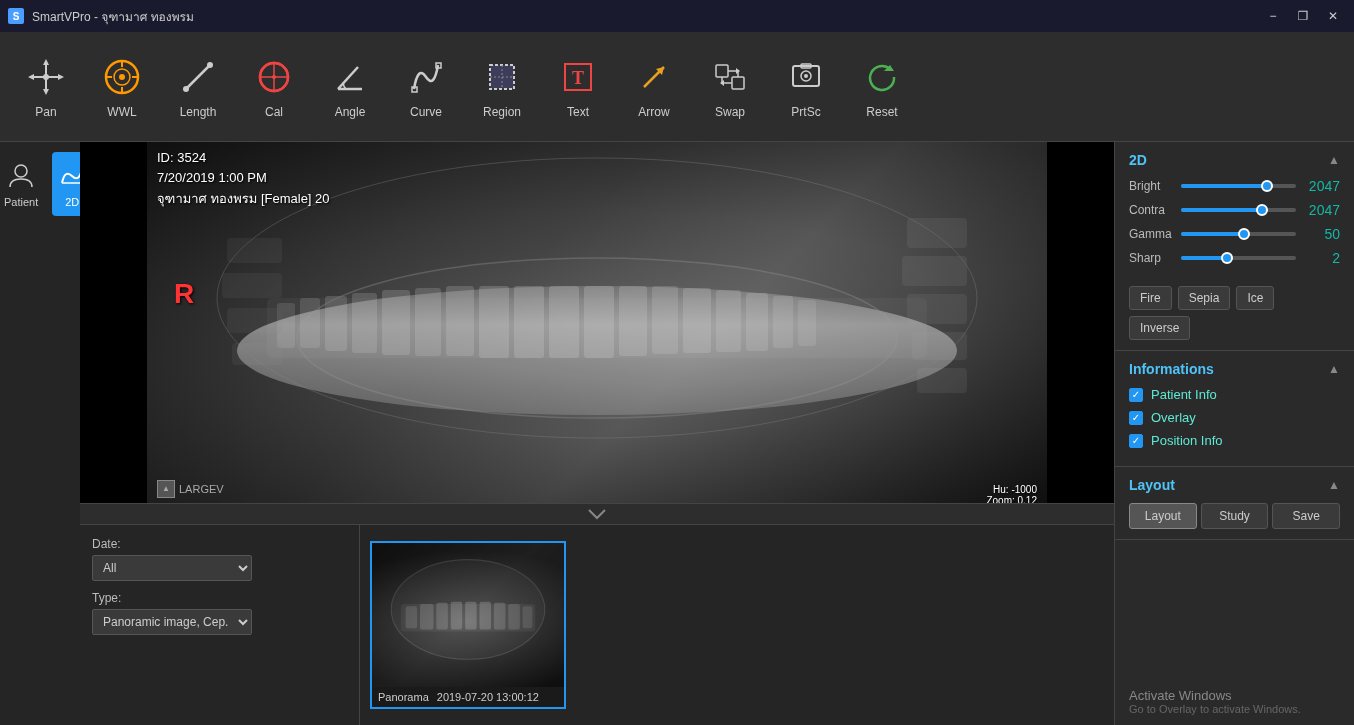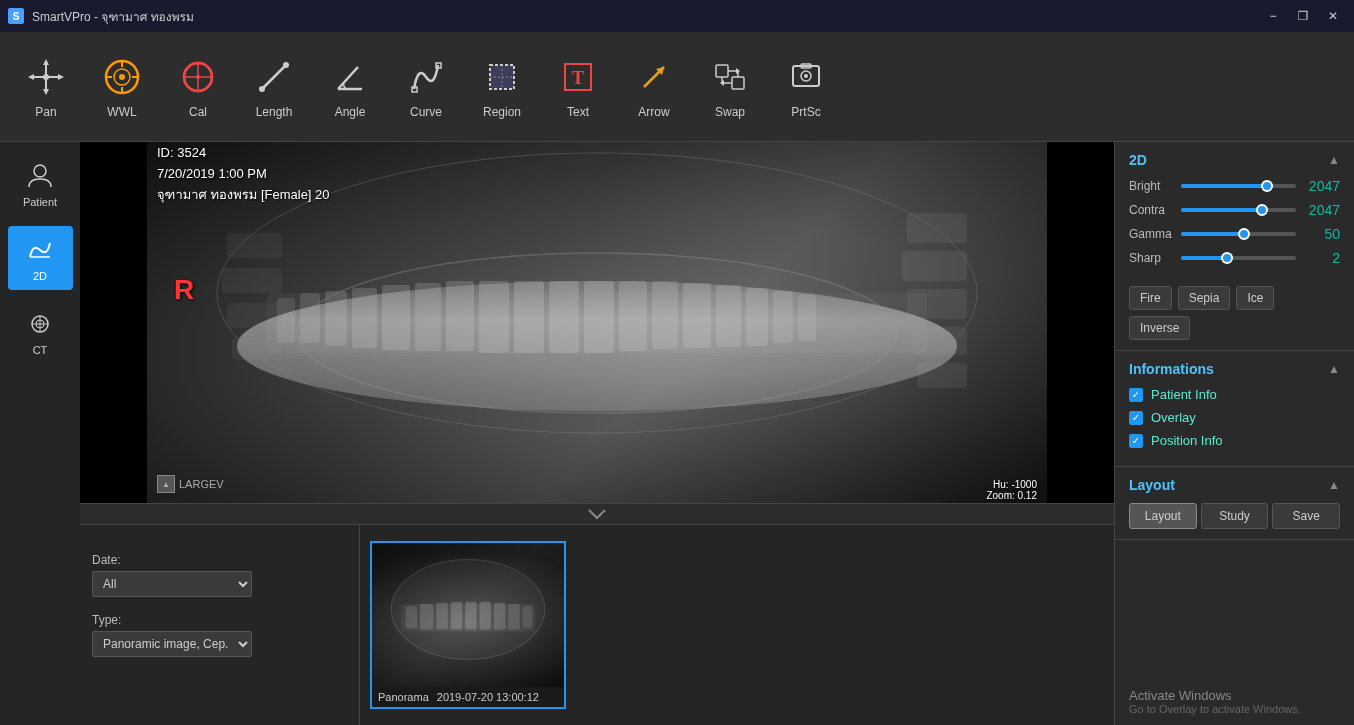--- a/index.html
+++ b/index.html
@@ -100,23 +100,23 @@
       display: flex;
       flex: 1;
       overflow: hidden;
     }
 
     
     .left-sidebar {
       width: 80px;
       background: #252525;
       display: flex;
-      flex-direction: column;
-      align-items: center;
-      padding: 10px 8px;
+      flex-direction: row;
+      align-items: flex-start;
+      padding: 10px 0;
       gap: 10px;
       flex-shrink: 0;
     }
     .sidebar-item {
       width: 65px;
       display: flex;
       flex-direction: column;
       align-items: center;
       gap: 4px;
       cursor: pointer;
@@ -153,21 +153,21 @@
       flex: 1;
       background: #111;
       position: relative;
       overflow: hidden;
     }
     .xray-image {
       width: 100%;
       height: 100%;
       background: #000;
       display: flex;
-      align-items: flex-end;
+      align-items: center;
       justify-content: center;
       position: relative;
     }
     .xray-canvas {
       width: 900px;
       height: 370px;
       background: linear-gradient(135deg, #1a1a1a 0%, #2a2a2a 20%, #3a3a3a 40%, #555 60%, #3a3a3a 80%, #1a1a1a 100%);
       position: relative;
       overflow: hidden;
     }
@@ -261,21 +261,20 @@
       flex-shrink: 0;
       border-right: 1px solid #444;
     }
     .filter-row {
       margin-bottom: 10px;
     }
     .filter-label {
       font-size: 12px;
       color: #bbb;
       margin-bottom: 4px;
-      margin-top: 16px;
     }
     .filter-select {
       width: 160px;
       background: #3a3a3a;
       border: 1px solid #555;
       color: #ccc;
       padding: 4px 6px;
       font-size: 12px;
       border-radius: 2px;
     }
@@ -525,39 +524,39 @@
         <line x1="4" y1="20" x2="10" y2="20" stroke="#f90" stroke-width="2"></line>
         <line x1="30" y1="20" x2="36" y2="20" stroke="#f90" stroke-width="2"></line>
       </svg>
     </div>
     <span class="tool-label">WWL</span>
   </div>
 
   <div class="tool-item">
     <div class="tool-icon">
       <svg width="40" height="40" viewBox="0 0 40 40">
+        <line x1="8" y1="32" x2="32" y2="8" stroke="#ccc" stroke-width="2.5"></line>
+        <circle cx="8" cy="32" r="3" fill="#ccc"></circle>
+        <circle cx="32" cy="8" r="3" fill="#ccc"></circle>
+      </svg>
+    </div>
+    <span class="tool-label">Length</span>
+  </div>
+
+  <div class="tool-item">
+    <div class="tool-icon">
+      <svg width="40" height="40" viewBox="0 0 40 40">
         <circle cx="20" cy="20" r="14" stroke="#e44" stroke-width="2.5" fill="none"></circle>
         <circle cx="20" cy="20" r="2" fill="#e44"></circle>
         <line x1="20" y1="6" x2="20" y2="34" stroke="#e44" stroke-width="1.5"></line>
         <line x1="6" y1="20" x2="34" y2="20" stroke="#e44" stroke-width="1.5"></line>
         <circle cx="20" cy="20" r="14" stroke="#e44" stroke-width="2.5" fill="none"></circle>
       </svg>
     </div>
     <span class="tool-label">Cal</span>
-  </div>
-
-  <div class="tool-item">
-    <div class="tool-icon">
-      <svg width="40" height="40" viewBox="0 0 40 40">
-        <line x1="8" y1="32" x2="32" y2="8" stroke="#ccc" stroke-width="2.5"></line>
-        <circle cx="8" cy="32" r="3" fill="#ccc"></circle>
-        <circle cx="32" cy="8" r="3" fill="#ccc"></circle>
-      </svg>
-    </div>
-    <span class="tool-label">Length</span>
   </div>
 
   <div class="tool-item">
     <div class="tool-icon">
       <svg width="40" height="40" viewBox="0 0 40 40">
         <line x1="8" y1="32" x2="32" y2="32" stroke="#ccc" stroke-width="2.5"></line>
         <line x1="8" y1="32" x2="28" y2="10" stroke="#ccc" stroke-width="2.5"></line>
         <path d="M 16 32 A 8 8 0 0 1 13.5 25" stroke="#ccc" stroke-width="1.5" fill="none"></path>
       </svg>
     </div>
@@ -625,20 +624,29 @@
       <svg width="40" height="40" viewBox="0 0 40 40">
         <rect x="7" y="9" width="26" height="20" rx="2" stroke="#ccc" stroke-width="2" fill="none"></rect>
         <circle cx="20" cy="19" r="5" stroke="#ccc" stroke-width="1.5" fill="none"></circle>
         <circle cx="20" cy="19" r="2" fill="#ccc"></circle>
         <rect x="15" y="7" width="10" height="4" rx="1" stroke="#ccc" stroke-width="1.5" fill="none"></rect>
       </svg>
     </div>
     <span class="tool-label">PrtSc</span>
   </div>
 
+  <div class="tool-item">
+    <div class="tool-icon">
+      <svg width="40" height="40" viewBox="0 0 40 40">
+        <path d="M 28 12 A 12 12 0 1 0 32 20" stroke="#4caf50" stroke-width="2.5" fill="none"></path>
+        <polygon points="28,8 32,14 22,14" fill="#4caf50"></polygon>
+      </svg>
+    </div>
+    <span class="tool-label">Reset</span>
+  </div>
 </div>
 
 <div class="main-layout">
 
   <div class="left-sidebar">
 
     <div class="sidebar-item">
       <div class="sidebar-icon">
         <svg width="30" height="30" viewBox="0 0 30 30">
           <circle cx="15" cy="10" r="6" stroke="#ccc" stroke-width="1.5" fill="none"></circle>

